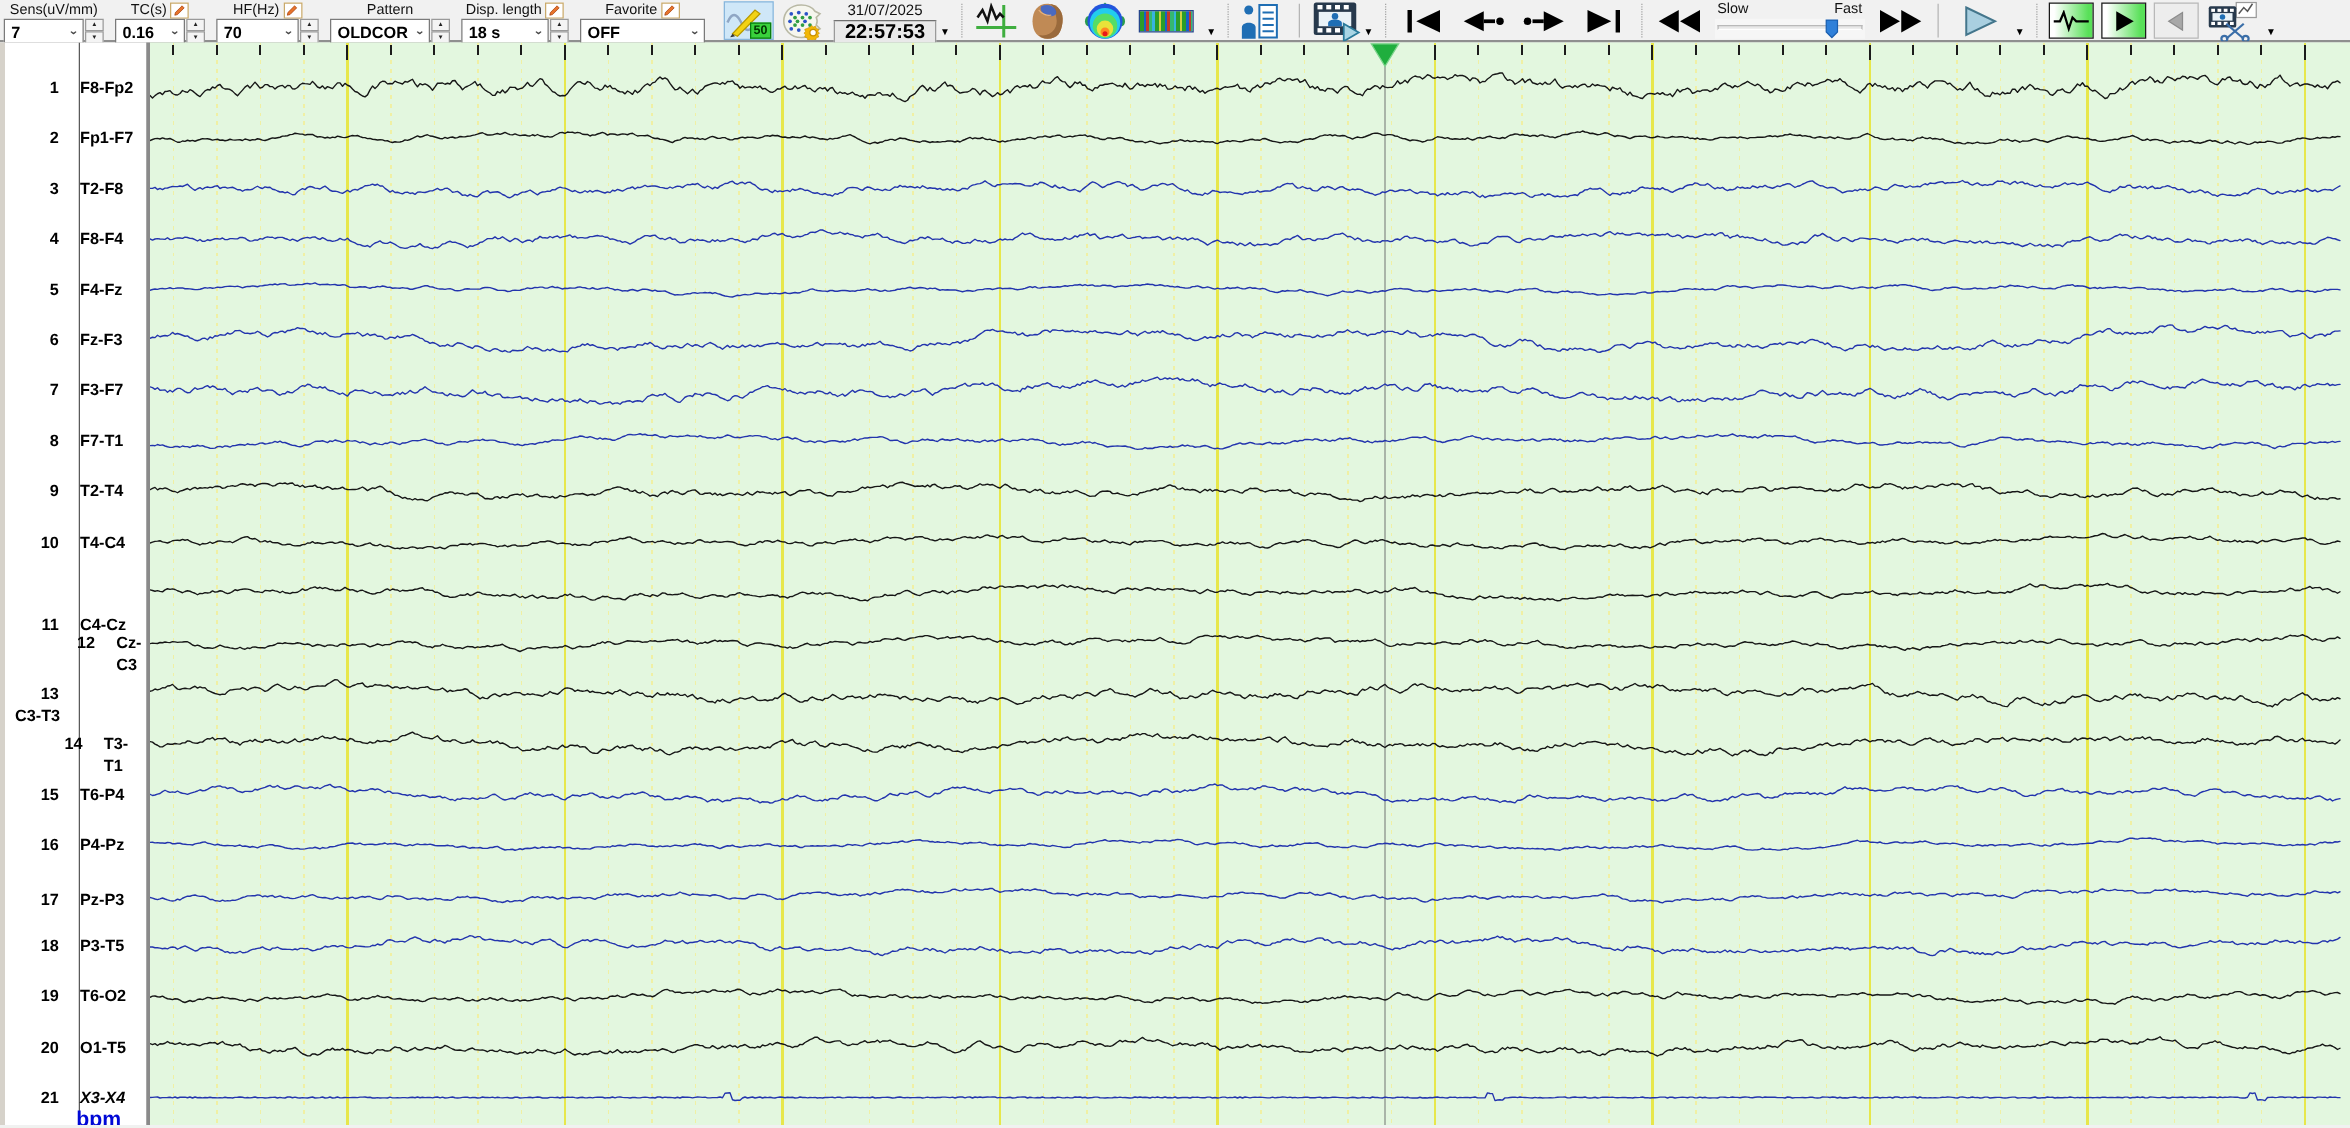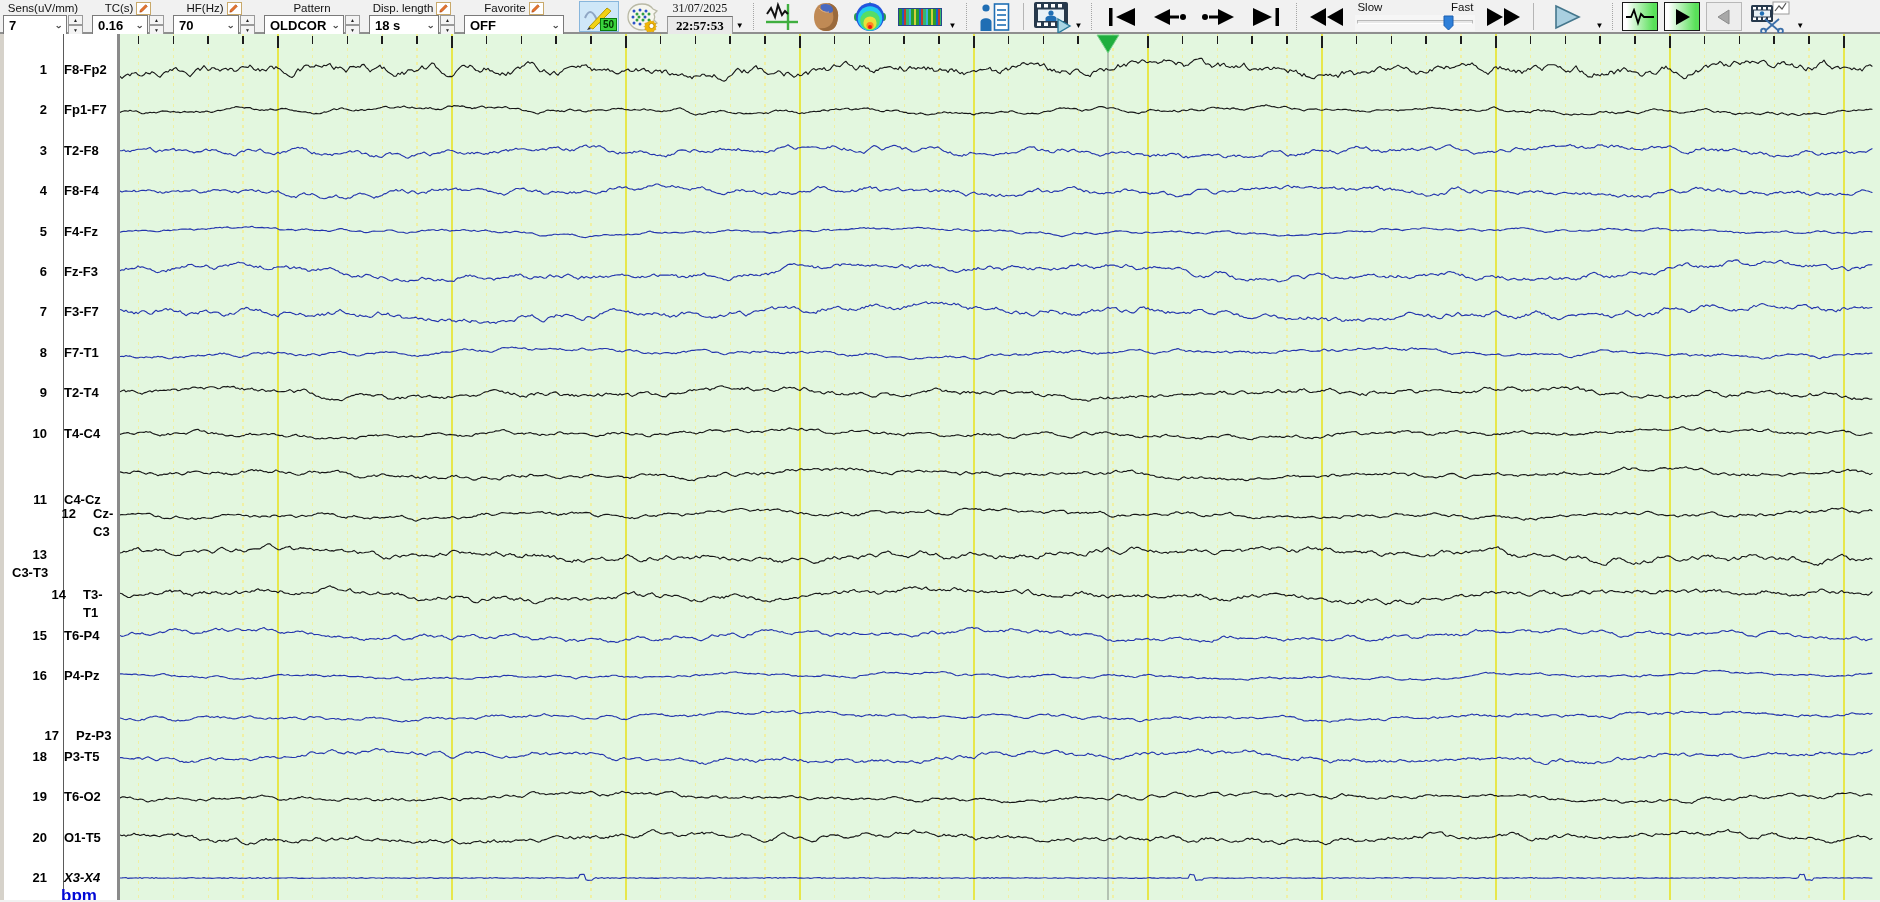--- a/index.html
+++ b/index.html
@@ -16,29 +16,29 @@
     display:flex; align-items:center; justify-content:center; }
   .pencil-btn svg { width:10px; height:10px; }
   .tb-ctrl-row { display:flex; }
   .combo { background:#fff; border:1px solid #7a7a7a; height:20px; display:flex;
     align-items:center; padding:0 3px 0 5px; font-size:13px; font-weight:bold; color:#000; }
   .combo .cval { flex:1; }
   .combo .chev { color:#444; font-size:10px; margin-left:4px; transform:scaleY(.8); }
   .spinner { display:flex; flex-direction:column; width:15px; margin-left:1px; }
   .spinner .sp { height:10px; background:#f4f4f4; border:1px solid #9a9a9a; font-size:5px;
     line-height:7px; text-align:center; color:#222; padding:0; }
-  .icon-btn { width:40px; height:31px; display:flex; align-items:center; justify-content:center;
+  .icon-btn { width:40px; height:31px; display:flex; align-items:center; justify-content:flex-start;
     position:relative; margin:0 2px; background:transparent; border:1px solid transparent; }
   .icon-btn.pressed { background:#cfe7f8; border:1px solid #88b6dc; }
   .badge { position:absolute; right:1px; bottom:0; background:#39d23c; border:1px solid #0a7c0f;
     color:#003300; font-size:10px; font-weight:bold; line-height:11px; padding:0 2px; }
-  .dt-block { display:flex; flex-direction:column; align-items:center; margin:0 2px;font-family:Liberation Serif, serif; }
+  .dt-block { display:flex; flex-direction:column; align-items:center; margin:0 2px; }
   .dt-date { font-size:12px; color:#111; height:15px; }
   .dt-time { background:#e9e9e9; border:1px solid #9a9a9a; border-top-color:#707070;
-    font-size:13px; font-weight:bold; color:#000; padding:0 8px; height:19px; line-height:17px; }
+    font-size:16px; font-weight:bold; color:#000; padding:0 8px; height:19px; line-height:17px; }
   .mini-drop { align-self:flex-end; font-size:8px; color:#000; margin:0 3px 2px 1px; }
   .vsep { border-left:1px dotted #a5a5a5; align-self:stretch; margin:2px 6px; }
   .vsep.solid { border-left:1px solid #b5b5b5; }
   .transport { width:42px; height:28px; display:flex; align-items:center; justify-content:center;
     background:transparent; border:none; margin:2px 3px 0 3px; }
   .slider-box { display:flex; flex-direction:column; width:120px; margin:0 4px; }
   .slider-labels { display:flex; justify-content:space-between; font-size:11.5px; color:#111;
     height:14px; padding:0 2px; }
   .groove-wrap { position:relative; height:16px; background:#f6f6f6; }
   .groove { position:absolute; left:2px; right:2px; top:5px; height:4px; background:#e8e8e8;
@@ -499,21 +499,21 @@
         <span class="ch-lab">T3-T1</span>
       </div>
       <div class="ch-row" style="top: 592.6px;">
         <span class="ch-num">15</span>
         <span class="ch-lab">T6-P4</span>
       </div>
       <div class="ch-row" style="top: 633px;">
         <span class="ch-num">16</span>
         <span class="ch-lab">P4-Pz</span>
       </div>
-      <div class="ch-row" style="top: 693px; margin-left: 12px;">
+      <div class="ch-row" style="top: 677px;">
         <span class="ch-num">17</span>
         <span class="ch-lab">Pz-P3</span>
       </div>
       <div class="ch-row" style="top: 713.8px;">
         <span class="ch-num">18</span>
         <span class="ch-lab">P3-T5</span>
       </div>
       <div class="ch-row" style="top: 754.2px;">
         <span class="ch-num">19</span>
         <span class="ch-lab">T6-O2</span>

